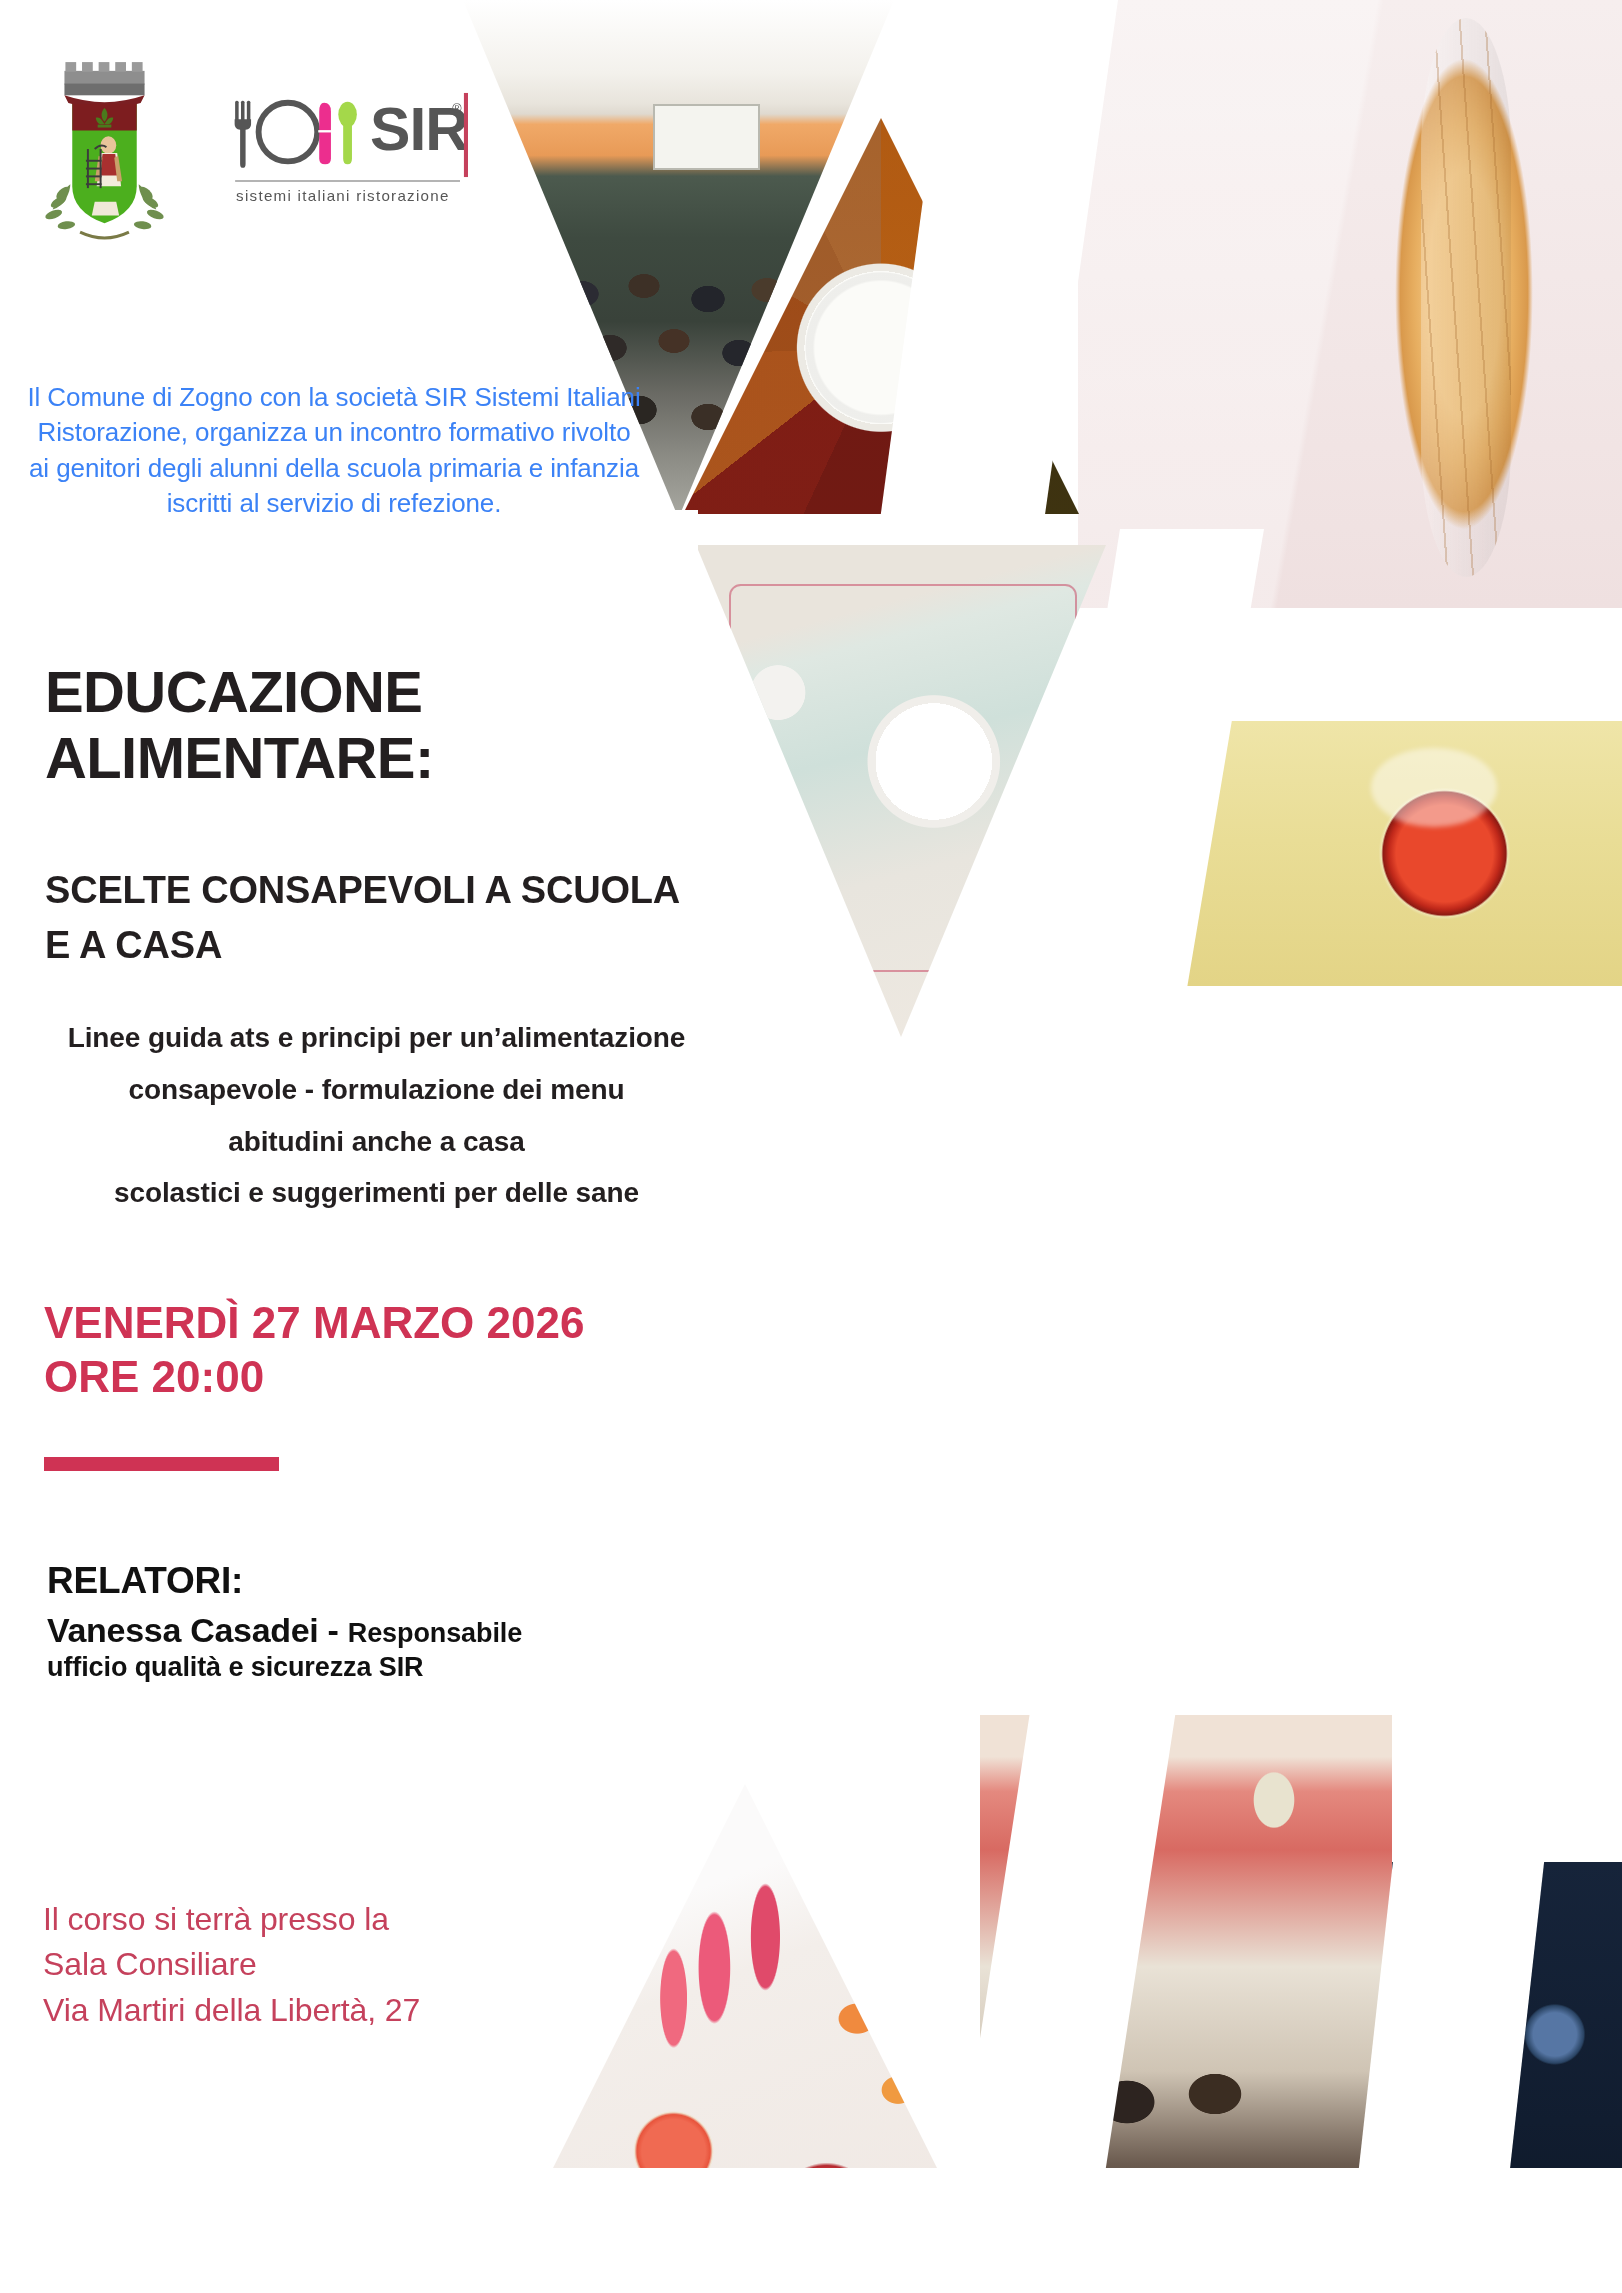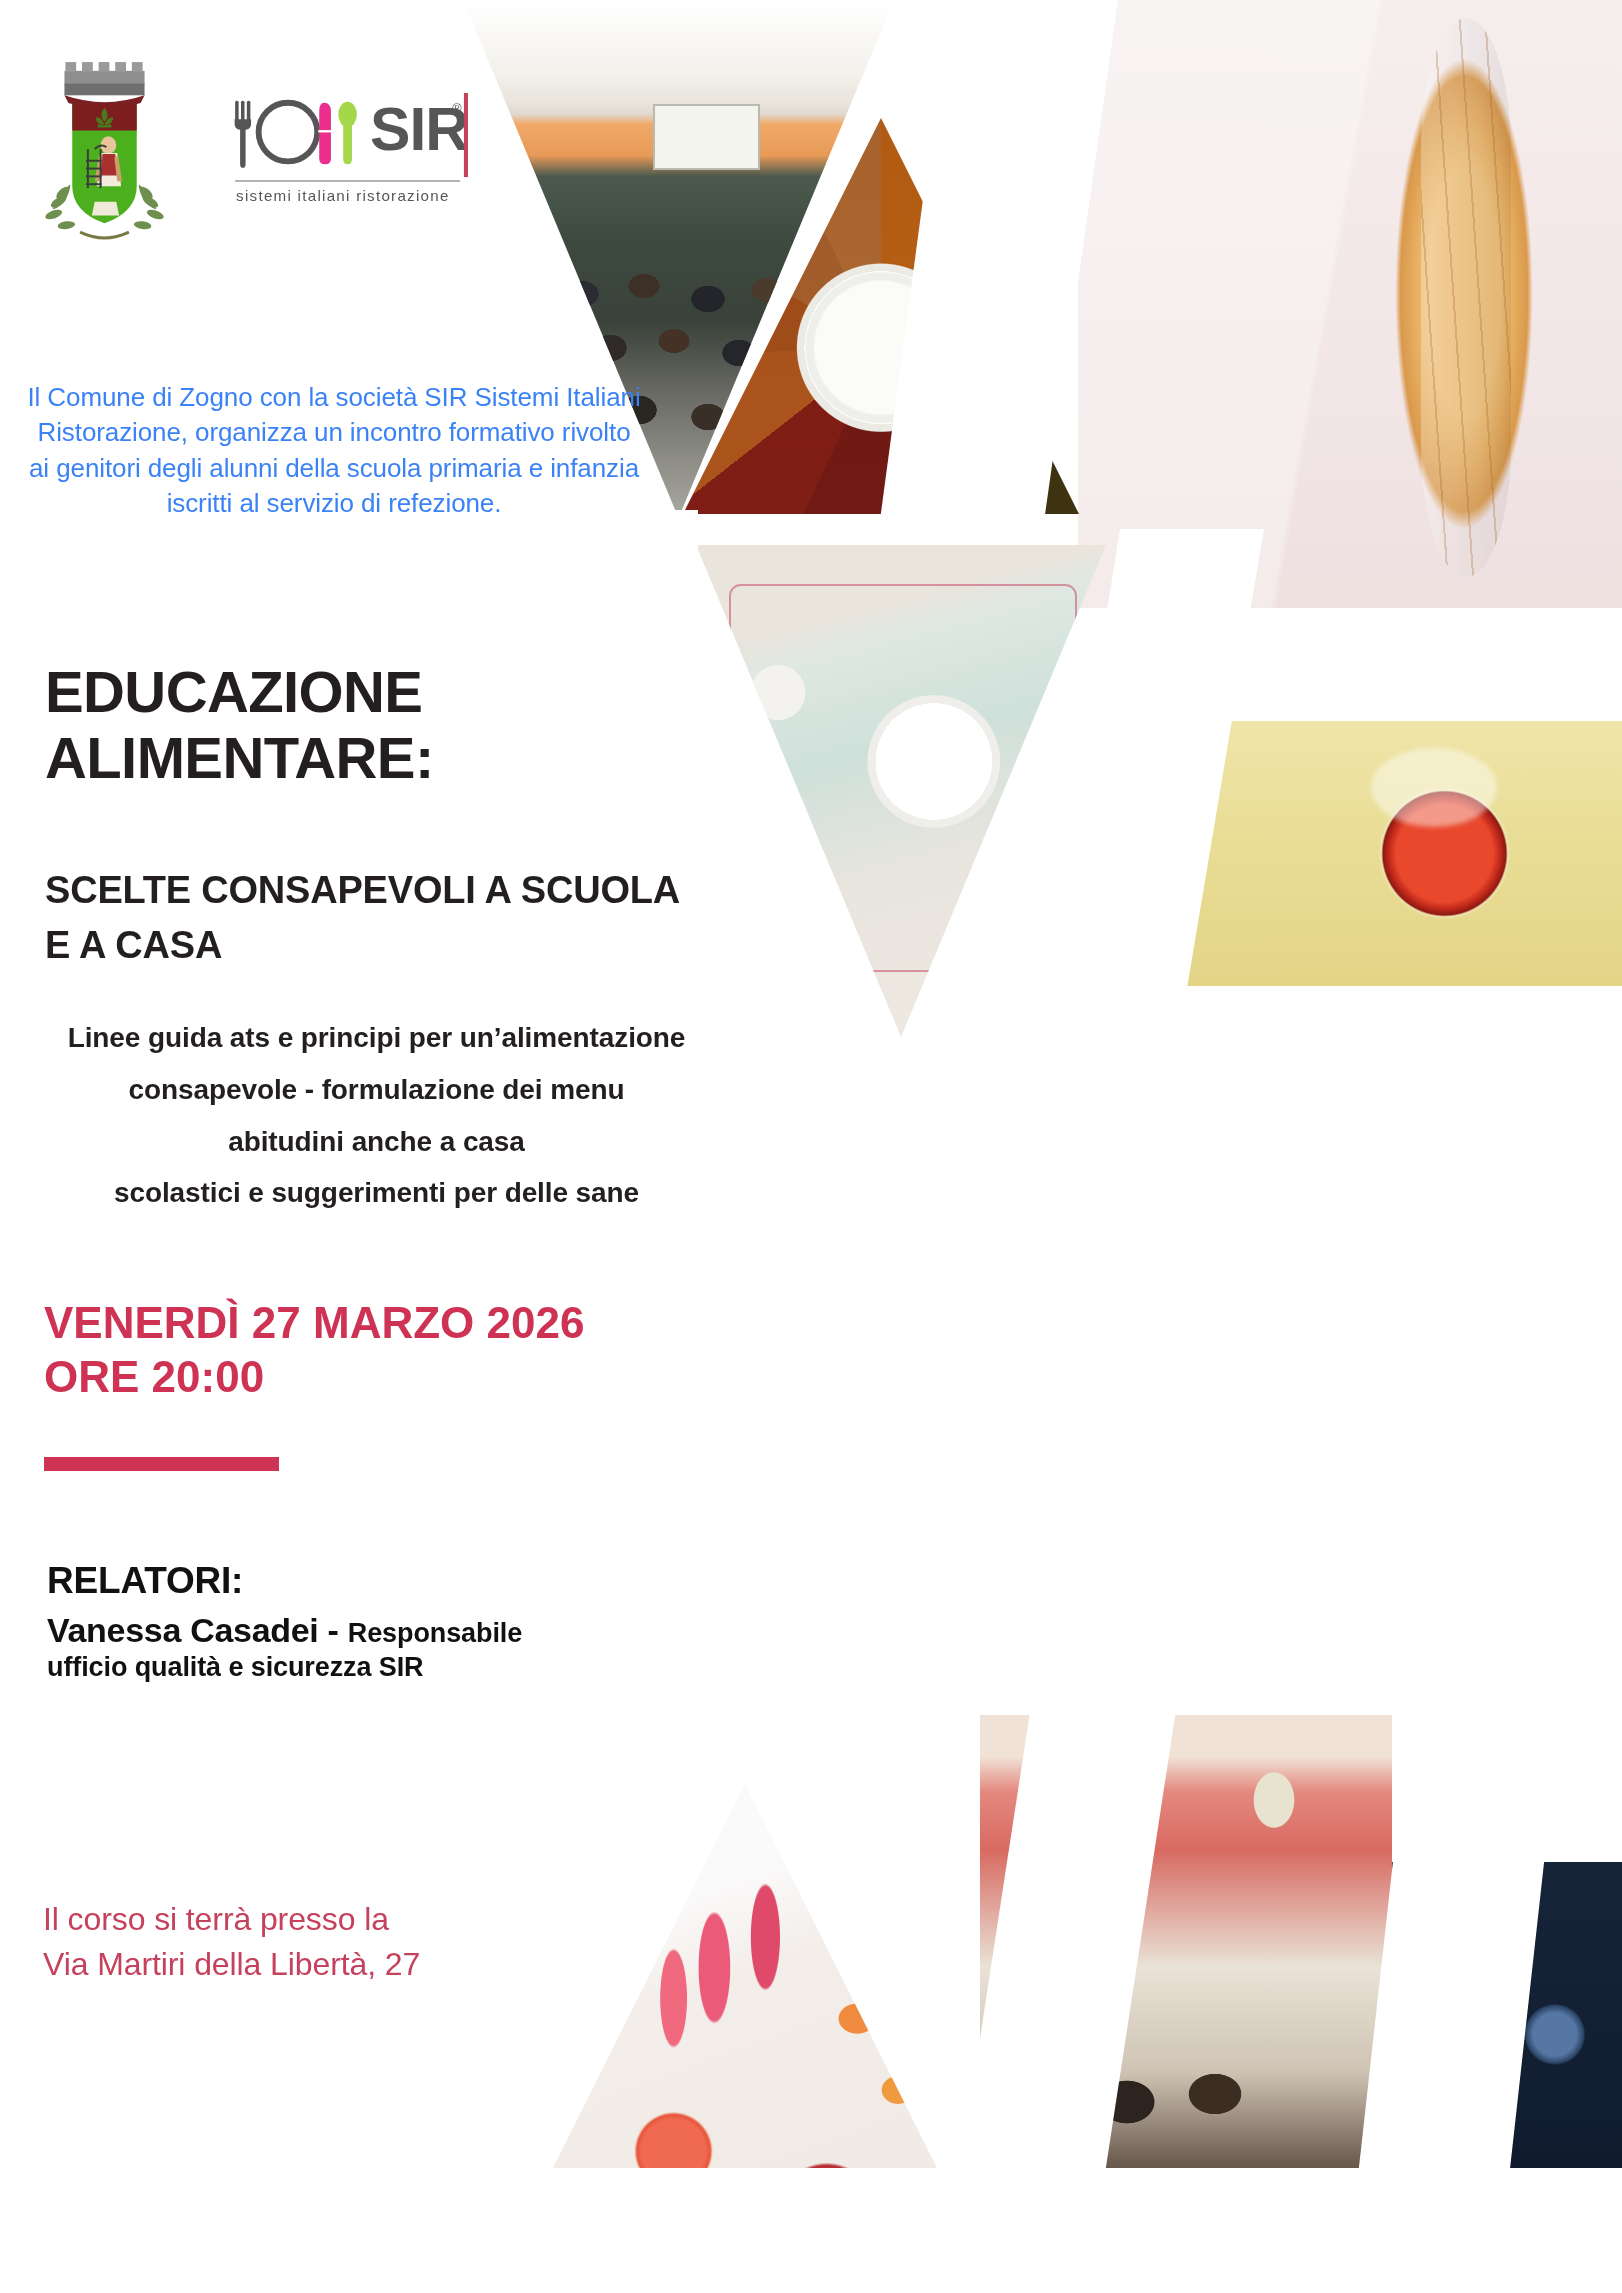--- a/index.html
+++ b/index.html
@@ -561,18 +561,19 @@
 
       <div class="spk spk-1">
         <span class="nm">Vanessa Casadei - </span><span class="role">Responsabile</span>
         <span class="spk-1-cont">ufficio qualità e sicurezza SIR</span>
       </div>
 
     </div>
 
     <div class="venue">
       <span>Il corso si terrà presso la</span>
+      <span>Sala Consiliare</span>
       <span>Via Martiri della Libertà, 27</span>
     </div>
 
   </div>
 </div>
 
 
 </body></html>

